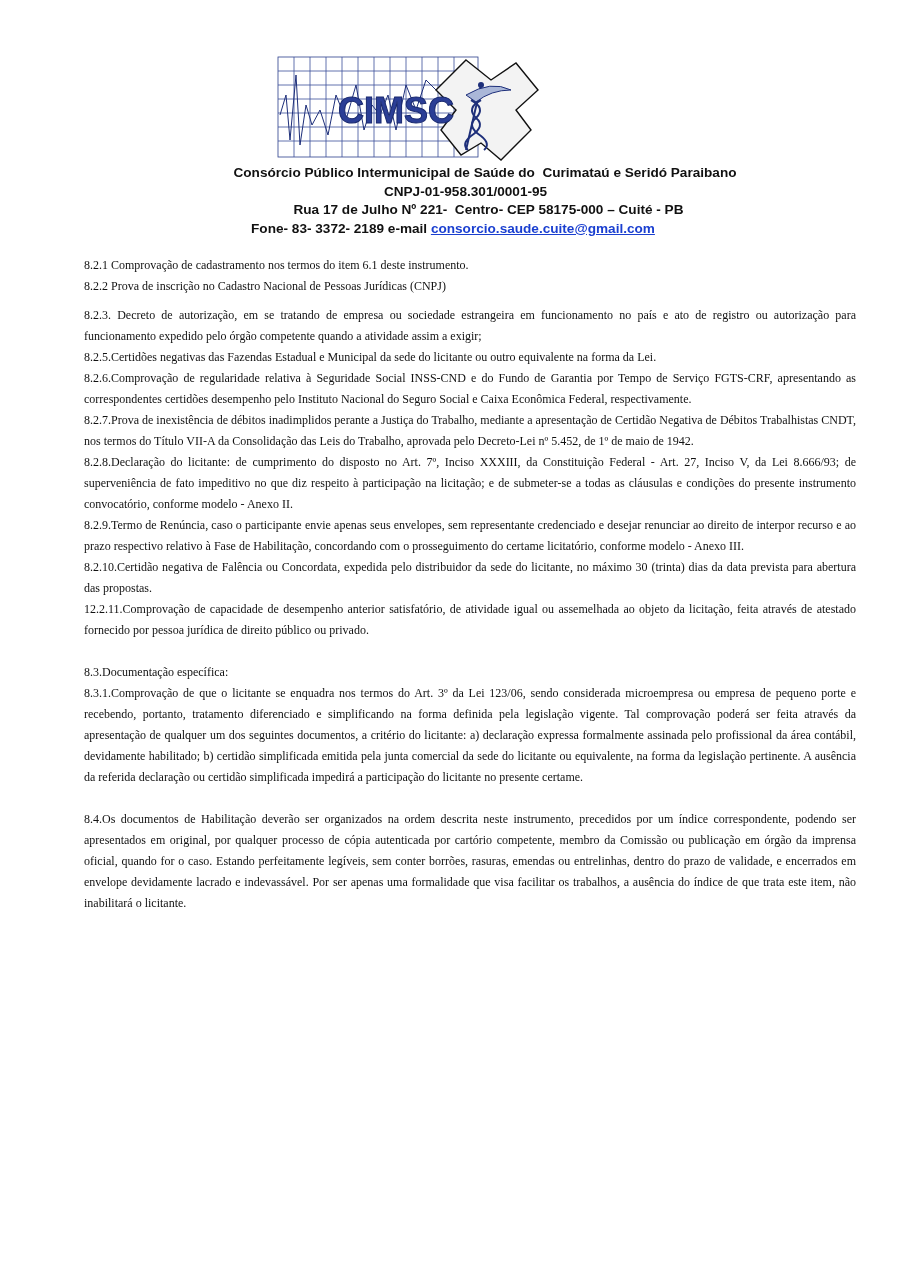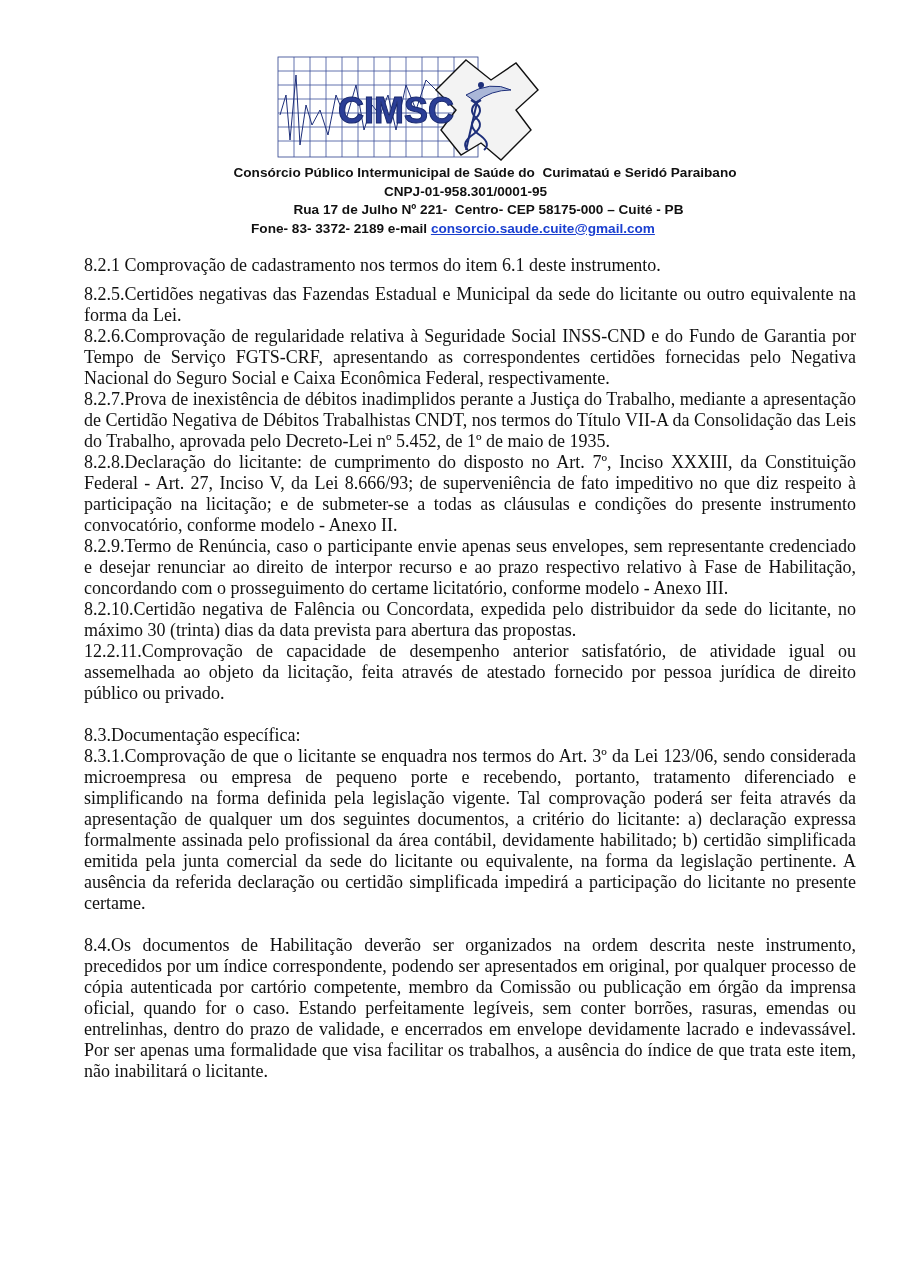--- a/index.html
+++ b/index.html
@@ -12,21 +12,21 @@
   .header { position: absolute; left: 0; top: 164px; width: 900px; text-align: center;
     font-family: "Liberation Sans", sans-serif; font-weight: bold; font-size: 13.6px; line-height: 18.5px; color: #111; }
   .header div { white-space: pre; }
   .header .l1 { padding-left: 70px; }
   .header .l2 { padding-left: 31px; }
   .header .l3 { padding-left: 77px; }
   .header .l4 { padding-left: 6px; }
   .email { color: #1a3fd0; text-decoration: underline; }
 
   .body { position: absolute; left: 84px; top: 255px; width: 772px;
-    font-family: "Liberation Serif", serif; font-size: 18px; line-height: 21px; color: #111; }
+    font-family: "Liberation Serif", serif; font-size: 12px; line-height: 21px; color: #111; }
   .body p { margin: 0; text-align: justify; }
   .gap-s { height: 8px; }
   .gap-l { height: 21px; }
 </style>
 </head>
 <body>
 
 <div class="page">
 
   <div class="logo">
@@ -66,24 +66,26 @@
 
   <div class="header">
     <div class="l1">Consórcio Público Intermunicipal de Saúde do  Curimataú e Seridó Paraibano</div>
     <div class="l2">CNPJ-01-958.301/0001-95</div>
     <div class="l3">Rua 17 de Julho Nº 221-  Centro- CEP 58175-000 – Cuité - PB</div>
     <div class="l4"><span>Fone- 83- 3372- 2189 e-mail </span><span class="email">consorcio.saude.cuite@gmail.com</span></div>
   </div>
 
   <div class="body">
     <p>8.2.1 Comprovação de cadastramento nos termos do item 6.1 deste instrumento.</p>
+    <p>8.2.2 Prova de inscrição no Cadastro Nacional de Pessoas Jurídicas (CNPJ)</p>
     <div class="gap-s"></div>
+    <p>8.2.3. Decreto de autorização, em se tratando de empresa ou sociedade estrangeira em funcionamento no país e ato de registro ou autorização para funcionamento expedido pelo órgão competente quando a atividade assim a exigir;</p>
     <p>8.2.5.Certidões negativas das Fazendas Estadual e Municipal da sede do licitante ou outro equivalente na forma da Lei.</p>
-    <p>8.2.6.Comprovação de regularidade relativa à Seguridade Social INSS-CND e do Fundo de Garantia por Tempo de Serviço FGTS-CRF, apresentando as correspondentes certidões fornecidas pelo Negativa Nacional do Seguro Social e Caixa Econômica Federal, respectivamente.</p>
-    <p>8.2.7.Prova de inexistência de débitos inadimplidos perante a Justiça do Trabalho, mediante a apresentação de Certidão Negativa de Débitos Trabalhistas CNDT, nos termos do Título VII-A da Consolidação das Leis do Trabalho, aprovada pelo Decreto-Lei nº 5.452, de 1º de maio de 1935.</p>
+    <p>8.2.6.Comprovação de regularidade relativa à Seguridade Social INSS-CND e do Fundo de Garantia por Tempo de Serviço FGTS-CRF, apresentando as correspondentes certidões desempenho pelo Instituto Nacional do Seguro Social e Caixa Econômica Federal, respectivamente.</p>
+    <p>8.2.7.Prova de inexistência de débitos inadimplidos perante a Justiça do Trabalho, mediante a apresentação de Certidão Negativa de Débitos Trabalhistas CNDT, nos termos do Título VII-A da Consolidação das Leis do Trabalho, aprovada pelo Decreto-Lei nº 5.452, de 1º de maio de 1942.</p>
     <p>8.2.8.Declaração do licitante: de cumprimento do disposto no Art. 7º, Inciso XXXIII, da Constituição Federal - Art. 27, Inciso V, da Lei 8.666/93; de superveniência de fato impeditivo no que diz respeito à participação na licitação; e de submeter-se a todas as cláusulas e condições do presente instrumento convocatório, conforme modelo - Anexo II.</p>
     <p>8.2.9.Termo de Renúncia, caso o participante envie apenas seus envelopes, sem representante credenciado e desejar renunciar ao direito de interpor recurso e ao prazo respectivo relativo à Fase de Habilitação, concordando com o prosseguimento do certame licitatório, conforme modelo - Anexo III.</p>
     <p>8.2.10.Certidão negativa de Falência ou Concordata, expedida pelo distribuidor da sede do licitante, no máximo 30 (trinta) dias da data prevista para abertura das propostas.</p>
     <p>12.2.11.Comprovação de capacidade de desempenho anterior satisfatório, de atividade igual ou assemelhada ao objeto da licitação, feita através de atestado fornecido por pessoa jurídica de direito público ou privado.</p>
     <div class="gap-l"></div>
     <p>8.3.Documentação específica:</p>
     <p>8.3.1.Comprovação de que o licitante se enquadra nos termos do Art. 3º da Lei 123/06, sendo considerada microempresa ou empresa de pequeno porte e recebendo, portanto, tratamento diferenciado e simplificando na forma definida pela legislação vigente. Tal comprovação poderá ser feita através da apresentação de qualquer um dos seguintes documentos, a critério do licitante: a) declaração expressa formalmente assinada pelo profissional da área contábil, devidamente habilitado; b) certidão simplificada emitida pela junta comercial da sede do licitante ou equivalente, na forma da legislação pertinente. A ausência da referida declaração ou certidão simplificada impedirá a participação do licitante no presente certame.</p>
     <div class="gap-l"></div>
     <p>8.4.Os documentos de Habilitação deverão ser organizados na ordem descrita neste instrumento, precedidos por um índice correspondente, podendo ser apresentados em original, por qualquer processo de cópia autenticada por cartório competente, membro da Comissão ou publicação em órgão da imprensa oficial, quando for o caso. Estando perfeitamente legíveis, sem conter borrões, rasuras, emendas ou entrelinhas, dentro do prazo de validade, e encerrados em envelope devidamente lacrado e indevassável. Por ser apenas uma formalidade que visa facilitar os trabalhos, a ausência do índice de que trata este item, não inabilitará o licitante.</p>
   </div>

